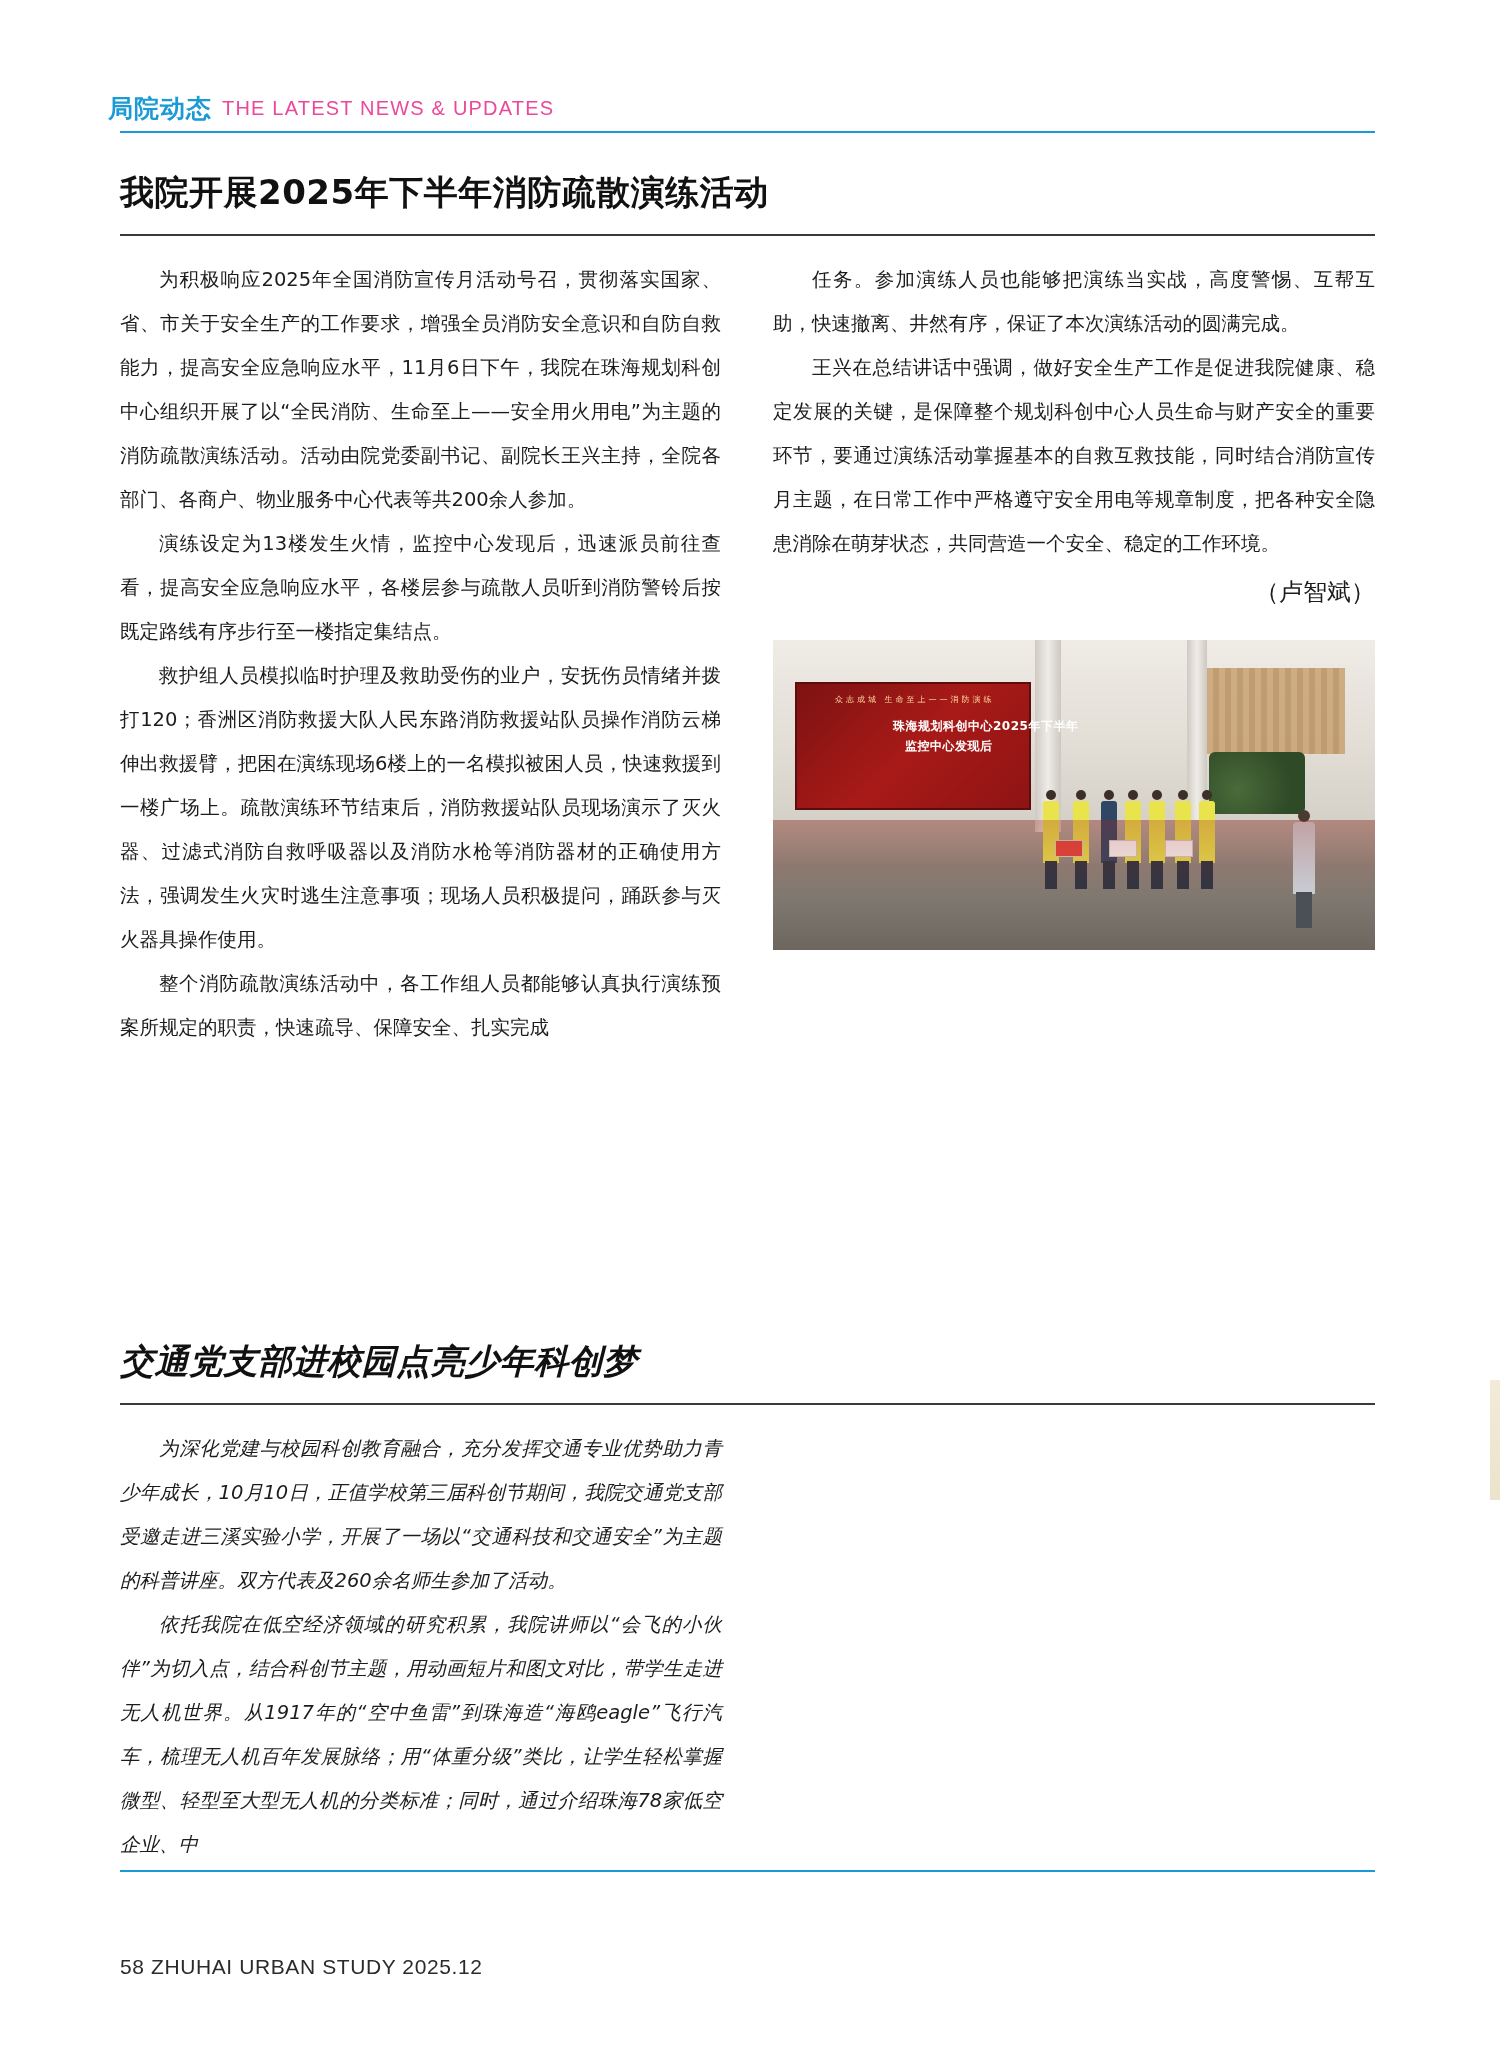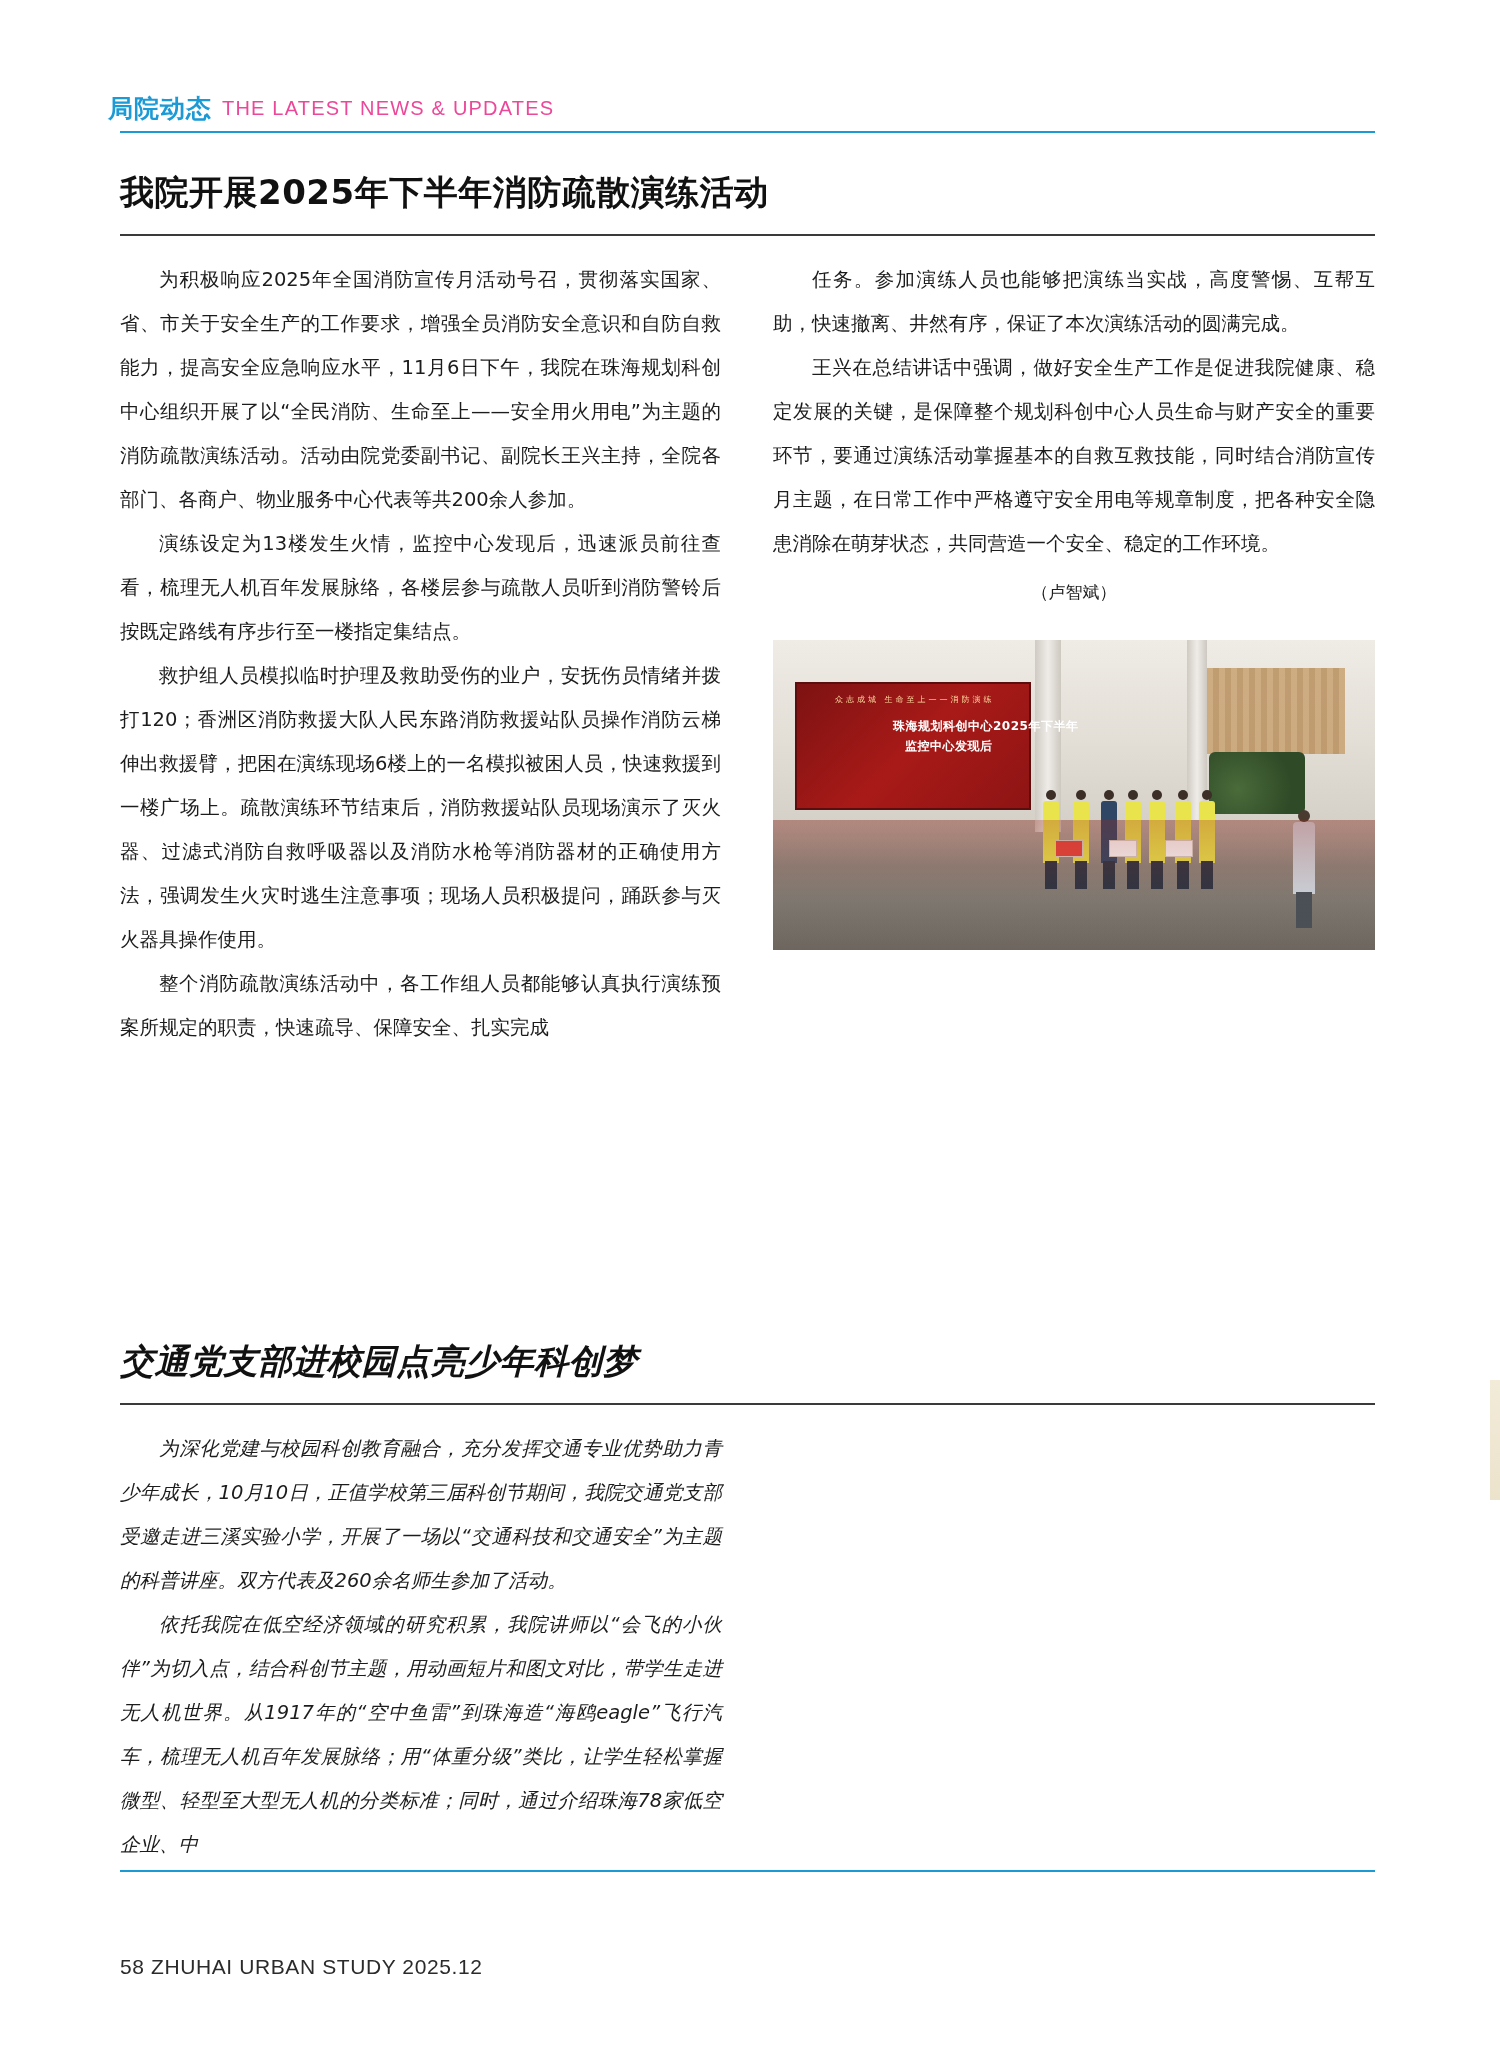--- a/index.html
+++ b/index.html
@@ -87,23 +87,23 @@
     font-size: 19.5px;
     line-height: 44px;
     text-align: justify;
     text-justify: inter-ideograph;
     text-indent: 2em;
     color: #1c1c1c;
     font-family: "DejaVu Sans", "Liberation Sans", sans-serif;
   }
   p.body + p.body { margin-top: 0; }
   .byline {
-    font-size: 17px;
+    font-size: 24px;
     line-height: 44px;
-    text-align: center;
+    text-align: right;
     color: #1c1c1c;
     margin-top: 4px;
     font-family: "DejaVu Sans", "Liberation Sans", sans-serif;
   }
 
   
   .photo {
     position: relative;
     width: 602px;
     height: 310px;
@@ -258,21 +258,21 @@
     <span class="header-en">THE LATEST NEWS &amp; UPDATES</span>
   </div>
   <div class="header-rule"></div>
 
   <div class="article art1">
     <div class="art-title">我院开展2025年下半年消防疏散演练活动</div>
     <div class="art-rule"></div>
     <div class="cols">
       <div class="col">
         <p class="body">为积极响应2025年全国消防宣传月活动号召，贯彻落实国家、省、市关于安全生产的工作要求，增强全员消防安全意识和自防自救能力，提高安全应急响应水平，11月6日下午，我院在珠海规划科创中心组织开展了以“全民消防、生命至上——安全用火用电”为主题的消防疏散演练活动。活动由院党委副书记、副院长王兴主持，全院各部门、各商户、物业服务中心代表等共200余人参加。</p>
-        <p class="body">演练设定为13楼发生火情，监控中心发现后，迅速派员前往查看，梳理无人机百年发展脉络，各楼层参与疏散人员听到消防警铃后按既定路线有序步行至一楼指定集结点。</p>
+        <p class="body">演练设定为13楼发生火情，监控中心发现后，迅速派员前往查看，提高安全应急响应水平，各楼层参与疏散人员听到消防警铃后按既定路线有序步行至一楼指定集结点。</p>
         <p class="body">救护组人员模拟临时护理及救助受伤的业户，安抚伤员情绪并拨打120；香洲区消防救援大队人民东路消防救援站队员操作消防云梯伸出救援臂，把困在演练现场6楼上的一名模拟被困人员，快速救援到一楼广场上。疏散演练环节结束后，消防救援站队员现场演示了灭火器、过滤式消防自救呼吸器以及消防水枪等消防器材的正确使用方法，强调发生火灾时逃生注意事项；现场人员积极提问，踊跃参与灭火器具操作使用。</p>
         <p class="body">整个消防疏散演练活动中，各工作组人员都能够认真执行演练预案所规定的职责，快速疏导、保障安全、扎实完成</p>
       </div>
       <div class="col">
         <p class="body">任务。参加演练人员也能够把演练当实战，高度警惕、互帮互助，快速撤离、井然有序，保证了本次演练活动的圆满完成。</p>
         <p class="body">王兴在总结讲话中强调，做好安全生产工作是促进我院健康、稳定发展的关键，是保障整个规划科创中心人员生命与财产安全的重要环节，要通过演练活动掌握基本的自救互救技能，同时结合消防宣传月主题，在日常工作中严格遵守安全用电等规章制度，把各种安全隐患消除在萌芽状态，共同营造一个安全、稳定的工作环境。</p>
         <div class="byline">（卢智斌）</div>
 
         <div class="photo">
           <div class="ph-ceiling"></div>

